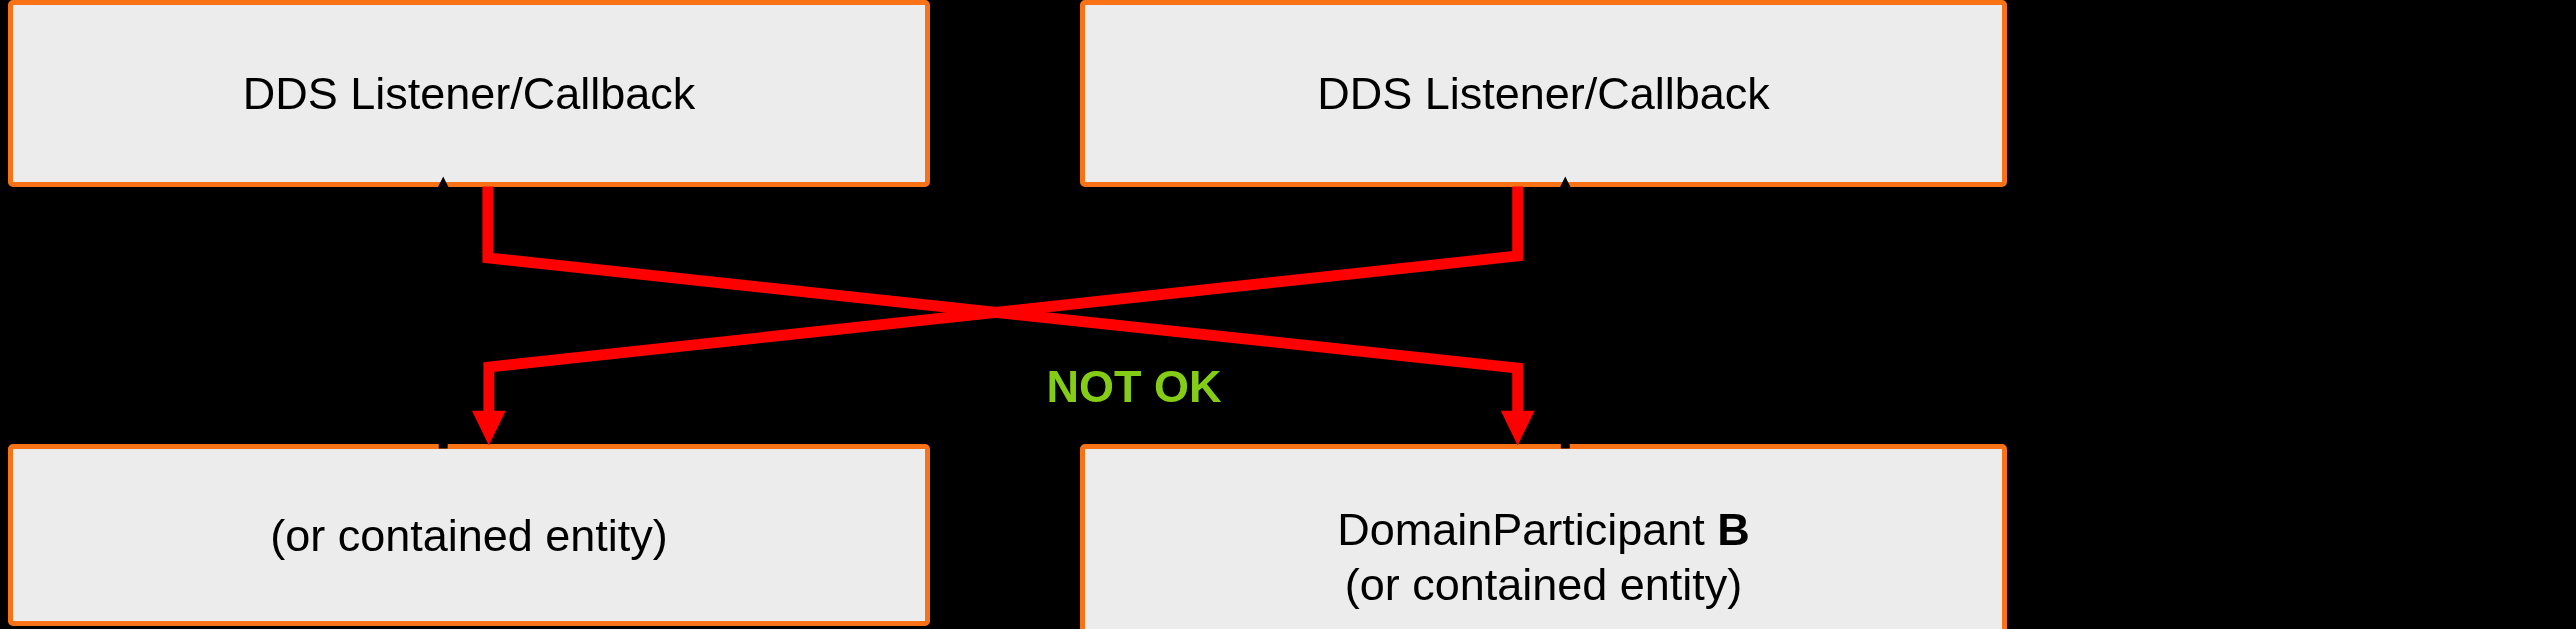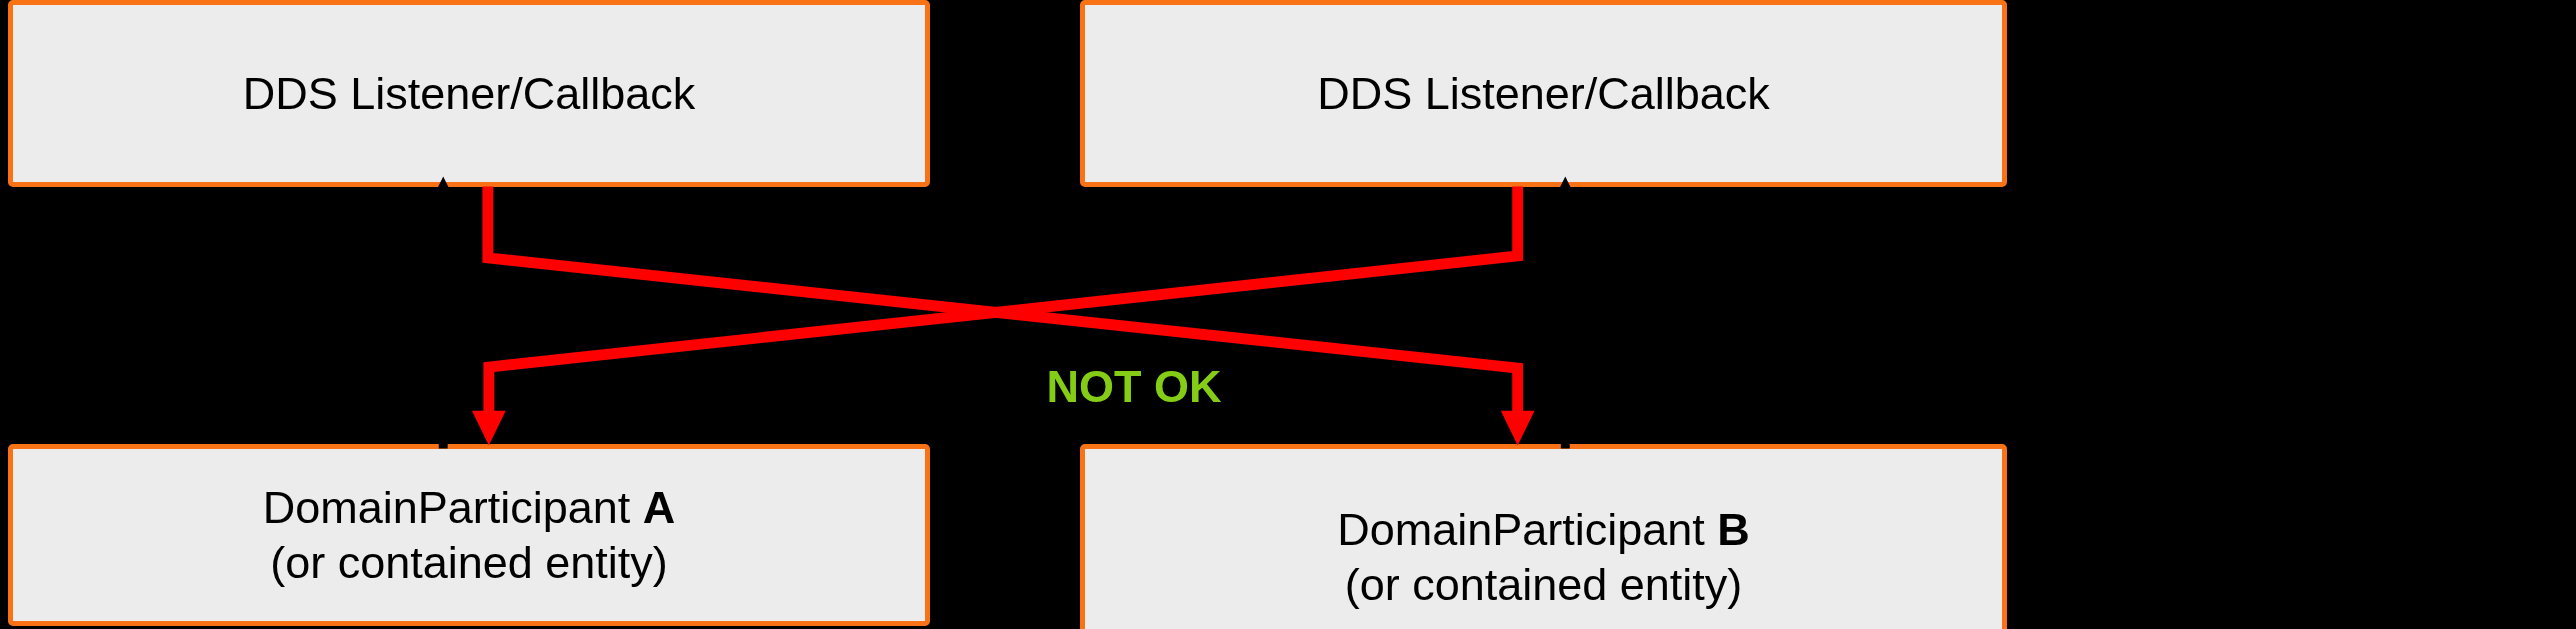--- a/index.html
+++ b/index.html
@@ -65,23 +65,20 @@
 
   <div class="node" id="box-top-left">
     <span>DDS Listener/Callback</span>
   </div>
 
   <div class="node" id="box-top-right">
     <span>DDS Listener/Callback</span>
   </div>
 
   <div class="node" id="box-bottom-left">
-    <span>
-      <span>DomainParticipant</span>&nbsp;<span class="bold-id">A</span>
-    </span>
     <span>(or contained entity)</span>
   </div>
 
   <div class="node" id="box-bottom-right">
     <span>
       <span>DomainParticipant</span>&nbsp;<span class="bold-id">B</span>
     </span>
     <span>(or contained entity)</span>
   </div>
 

